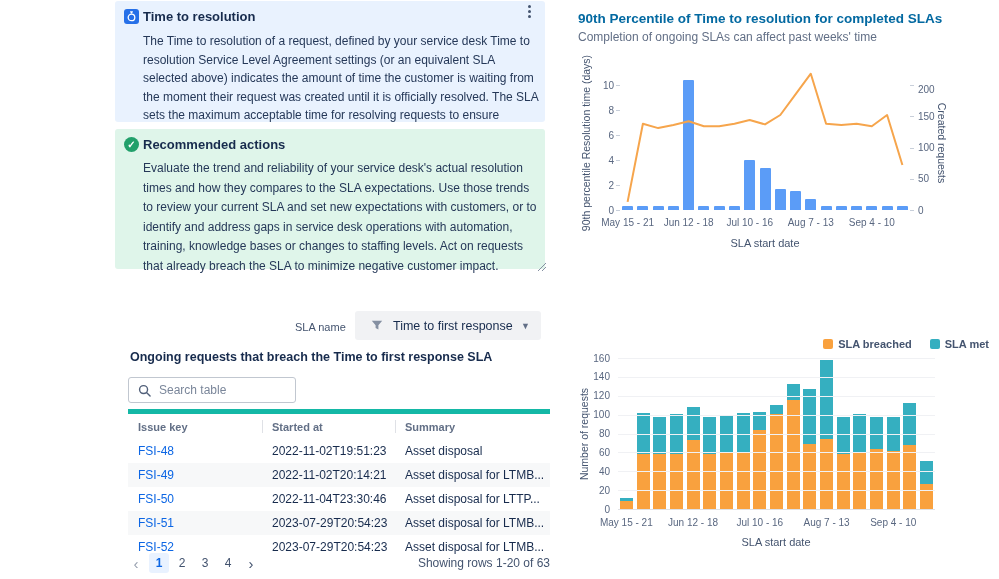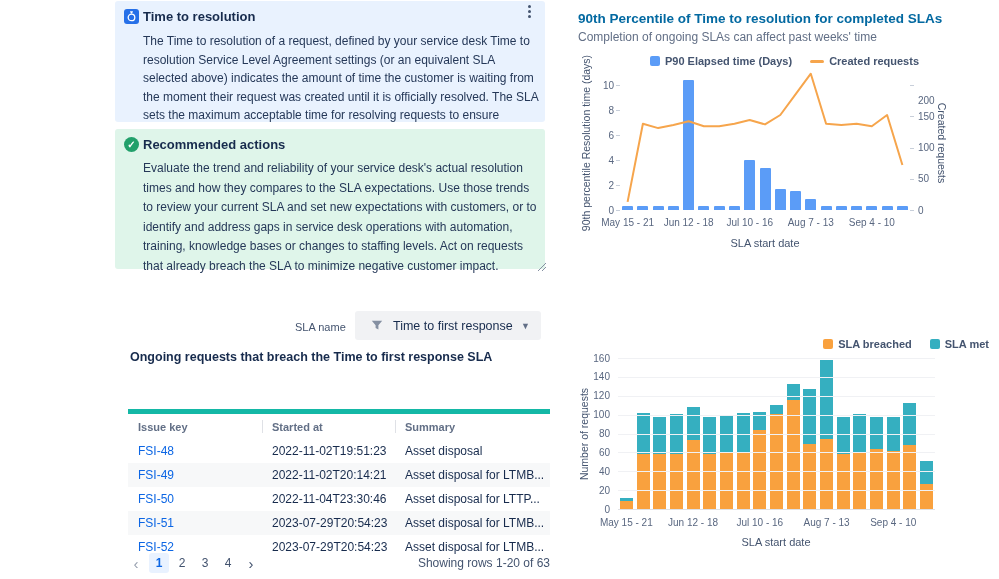--- a/index.html
+++ b/index.html
@@ -109,30 +109,20 @@
   <section class="panel panel-green">
     <span class="p-icon icon-ci">✓</span>
     <h3>Recommended actions</h3>
     <p>Evaluate the trend and reliability of your service desk's actual resolution times and how they compares to the SLA expectations. Use those trends to review your current SLA and set new expectations with customers, or to identify and address gaps in service desk operations with automation, training, knowledge bases or changes to staffing levels. Act on requests that already breach the SLA to minimize negative customer impact.</p>
   </section>
   <div class="resize-handle"></div>
 
   <section class="card" id="c1">
     <h3 class="c-title">90th Percentile of Time to resolution for completed SLAs</h3>
     <div class="c-sub">Completion of ongoing SLAs can affect past weeks' time</div>
-    <div class="legend">
-        <div class="lg-item">
-          <div class="lg-sq" style="background: rgb(91, 156, 247);"></div>
-          <span>P90 Elapsed time (Days)</span>
-        </div>
-        <div class="lg-item">
-          <div class="lg-dash" style="background: rgb(246, 165, 76);"></div>
-          <span>Created requests</span>
-        </div>
-      </div>
     <div class="axis-title rot-l" style="left:16px;top:138px">90th percentile Resolution time (days)</div>
     <div class="axis-title rot-r" style="left:372px;top:138px">Created requests</div>
     <div class="plot" style="left:50px;top:70px;width:290px;height:135px">
         <div class="bar" style="left: 2.13158px; width: 11px; height: 4.375px; background: rgb(91, 156, 247);"></div>
         <div class="bar" style="left: 17.3947px; width: 11px; height: 4.375px; background: rgb(91, 156, 247);"></div>
         <div class="bar" style="left: 32.6579px; width: 11px; height: 4.375px; background: rgb(91, 156, 247);"></div>
         <div class="bar" style="left: 47.9211px; width: 11px; height: 4.375px; background: rgb(91, 156, 247);"></div>
         <div class="bar" style="left: 63.1842px; width: 11px; height: 130px; background: rgb(91, 156, 247);"></div>
         <div class="bar" style="left: 78.4474px; width: 11px; height: 4.375px; background: rgb(91, 156, 247);"></div>
         <div class="bar" style="left: 93.7105px; width: 11px; height: 4.375px; background: rgb(91, 156, 247);"></div>
@@ -166,21 +156,21 @@
       <div class="tick r" style="left: 20px; width: 24px; top: 74.5px;">10</div>
       <div class="tickmark" style="left: 46px; width: 4px; top: 80px;"></div>
       <div class="tick" style="left: 348px; top: 199.5px;">0</div>
       <div class="tickmark" style="left: 340px; width: 4px; top: 205px;"></div>
       <div class="tick" style="left: 348px; top: 168.25px;">50</div>
       <div class="tickmark" style="left: 340px; width: 4px; top: 173.75px;"></div>
       <div class="tick" style="left: 348px; top: 137px;">100</div>
       <div class="tickmark" style="left: 340px; width: 4px; top: 142.5px;"></div>
       <div class="tick" style="left: 348px; top: 105.75px;">150</div>
       <div class="tickmark" style="left: 340px; width: 4px; top: 111.25px;"></div>
-      <div class="tick" style="left: 348px; top: 90px;">200</div>
+      <div class="tick" style="left: 348px; top: 79px;">200</div>
       <div class="tickmark" style="left: 340px; width: 4px; top: 80px;"></div>
       <div class="tick" style="left: 57.6316px; top: 212px; transform: translateX(-50%);">May 15 - 21</div>
       <div class="tick" style="left: 118.684px; top: 212px; transform: translateX(-50%);">Jun 12 - 18</div>
       <div class="tick" style="left: 179.737px; top: 212px; transform: translateX(-50%);">Jul 10 - 16</div>
       <div class="tick" style="left: 240.789px; top: 212px; transform: translateX(-50%);">Aug 7 - 13</div>
       <div class="tick" style="left: 301.842px; top: 212px; transform: translateX(-50%);">Sep 4 - 10</div>
     </section>
 
   <section class="card" id="c2">
     <div class="legend">
@@ -265,20 +255,29 @@
     <span class="funnel">
       <svg width="12" height="11" viewBox="0 0 12 11">
           <path d="M0.8 0.8h10.4L7.4 5.3v4.2L4.6 8V5.3z" fill="#8590A2"></path>
         </svg>
     </span>
     <span class="txt">Time to first response</span>
     <span class="dd-caret">▼</span>
   </div>
   <h3 class="h2">Ongoing requests that breach the Time to first response SLA</h3>
 
+  <div class="search">
+    <svg width="13" height="13" viewBox="0 0 14 14">
+        <g stroke="#505F79" stroke-width="1.5" fill="none" stroke-linecap="round">
+          <circle cx="6" cy="6" r="4.3"></circle>
+          <path d="M9.4 9.4L13 13"></path>
+        </g>
+      </svg>
+    <input type="text" placeholder="Search table" style="">
+  </div>
 
   <div class="tbl">
     <div class="thead">
         <div class="th c-key">Issue key</div>
         <div class="th c-start">Started at</div>
         <div class="th-div" style="left: 134px;"></div>
         <div class="th c-sum">Summary</div>
         <div class="th-div" style="left: 267px;"></div>
       </div>
     <div id="tbody">

